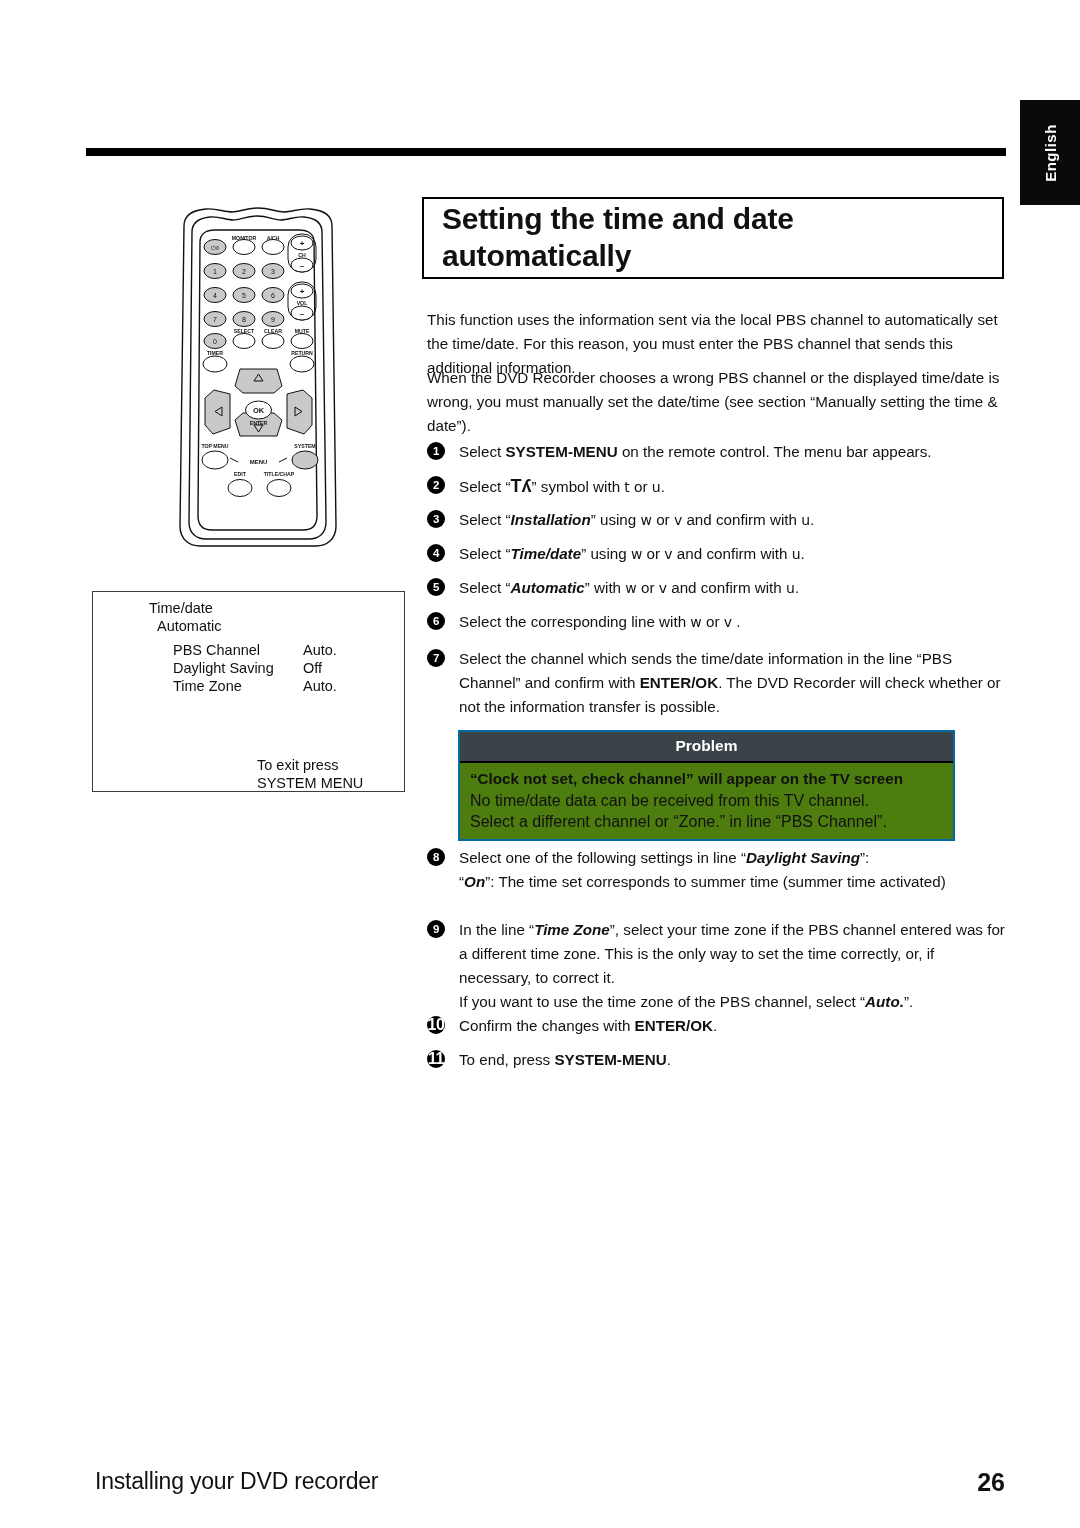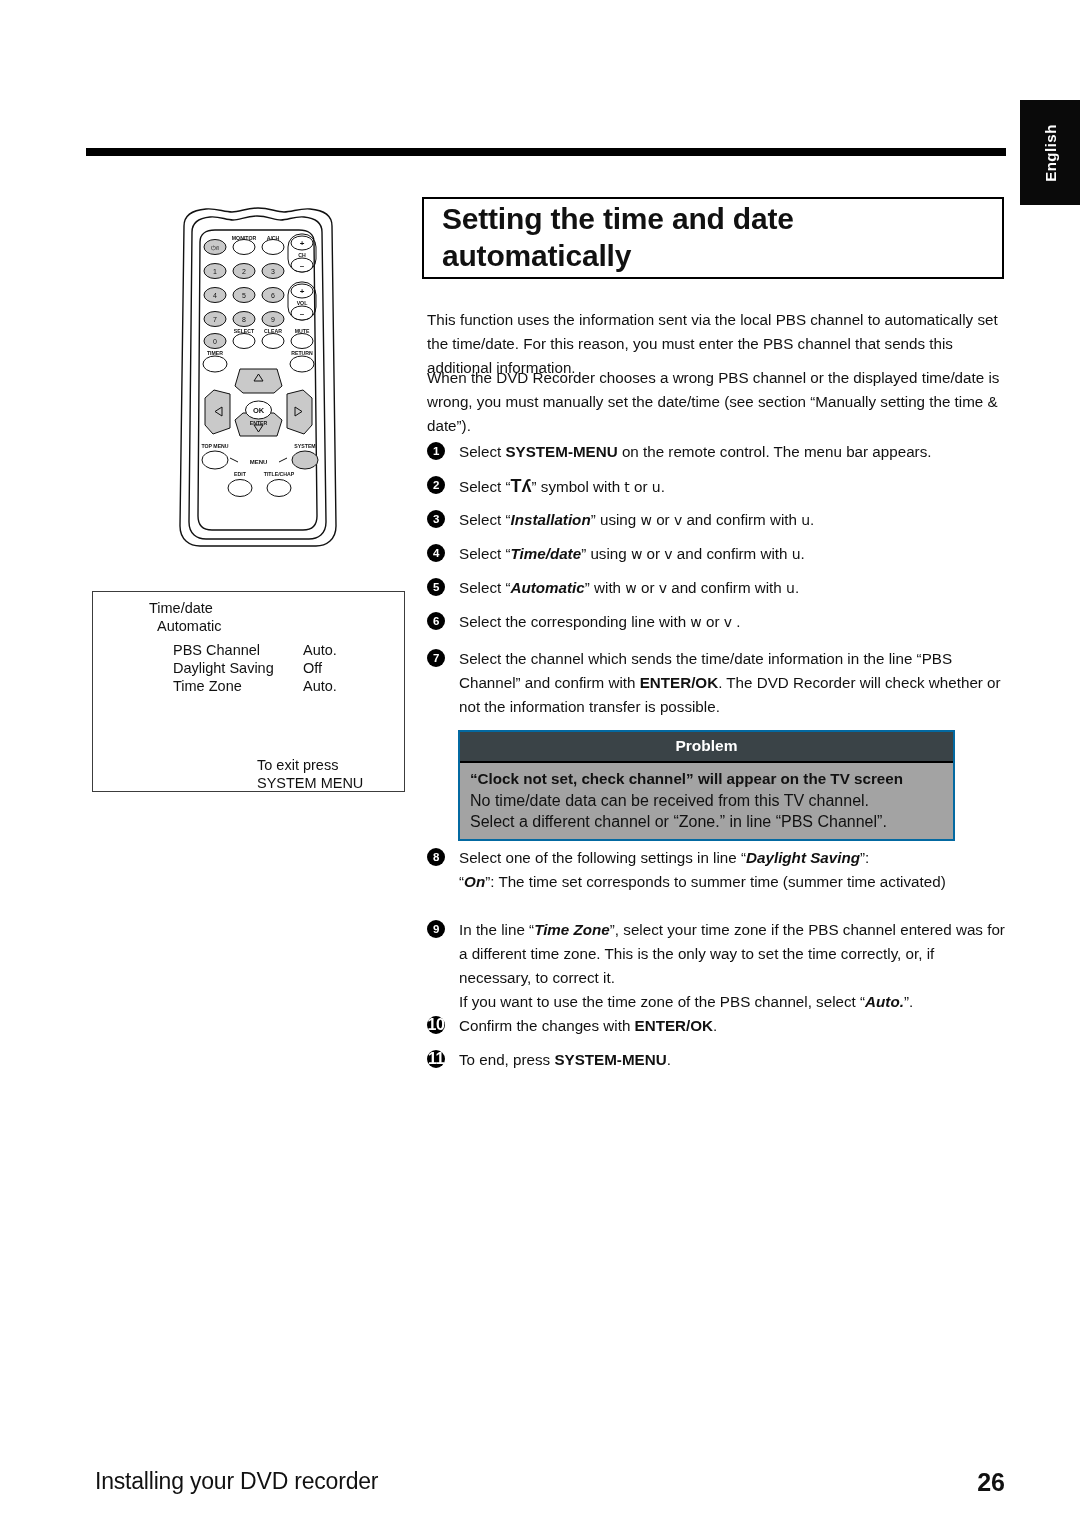--- a/index.html
+++ b/index.html
@@ -132,21 +132,21 @@
     background: #3a4347;
     color: #ffffff;
     font-size: 15.5px;
     font-weight: bold;
     text-align: center;
     padding: 5px 0 6px 0;
   }
   #problem-body {
     border-top: 2px solid #000000;
     padding: 5px 26px 7px 10px;
-    background: #a3a3a3;
+    background: #4d7c0f;
   }
   #problem-body .ptitle {
     font-size: 15.2px;
     font-weight: bold;
     line-height: 22px;
   }
   #problem-body .pline {
     font-size: 16px;
     line-height: 21px;
   }

